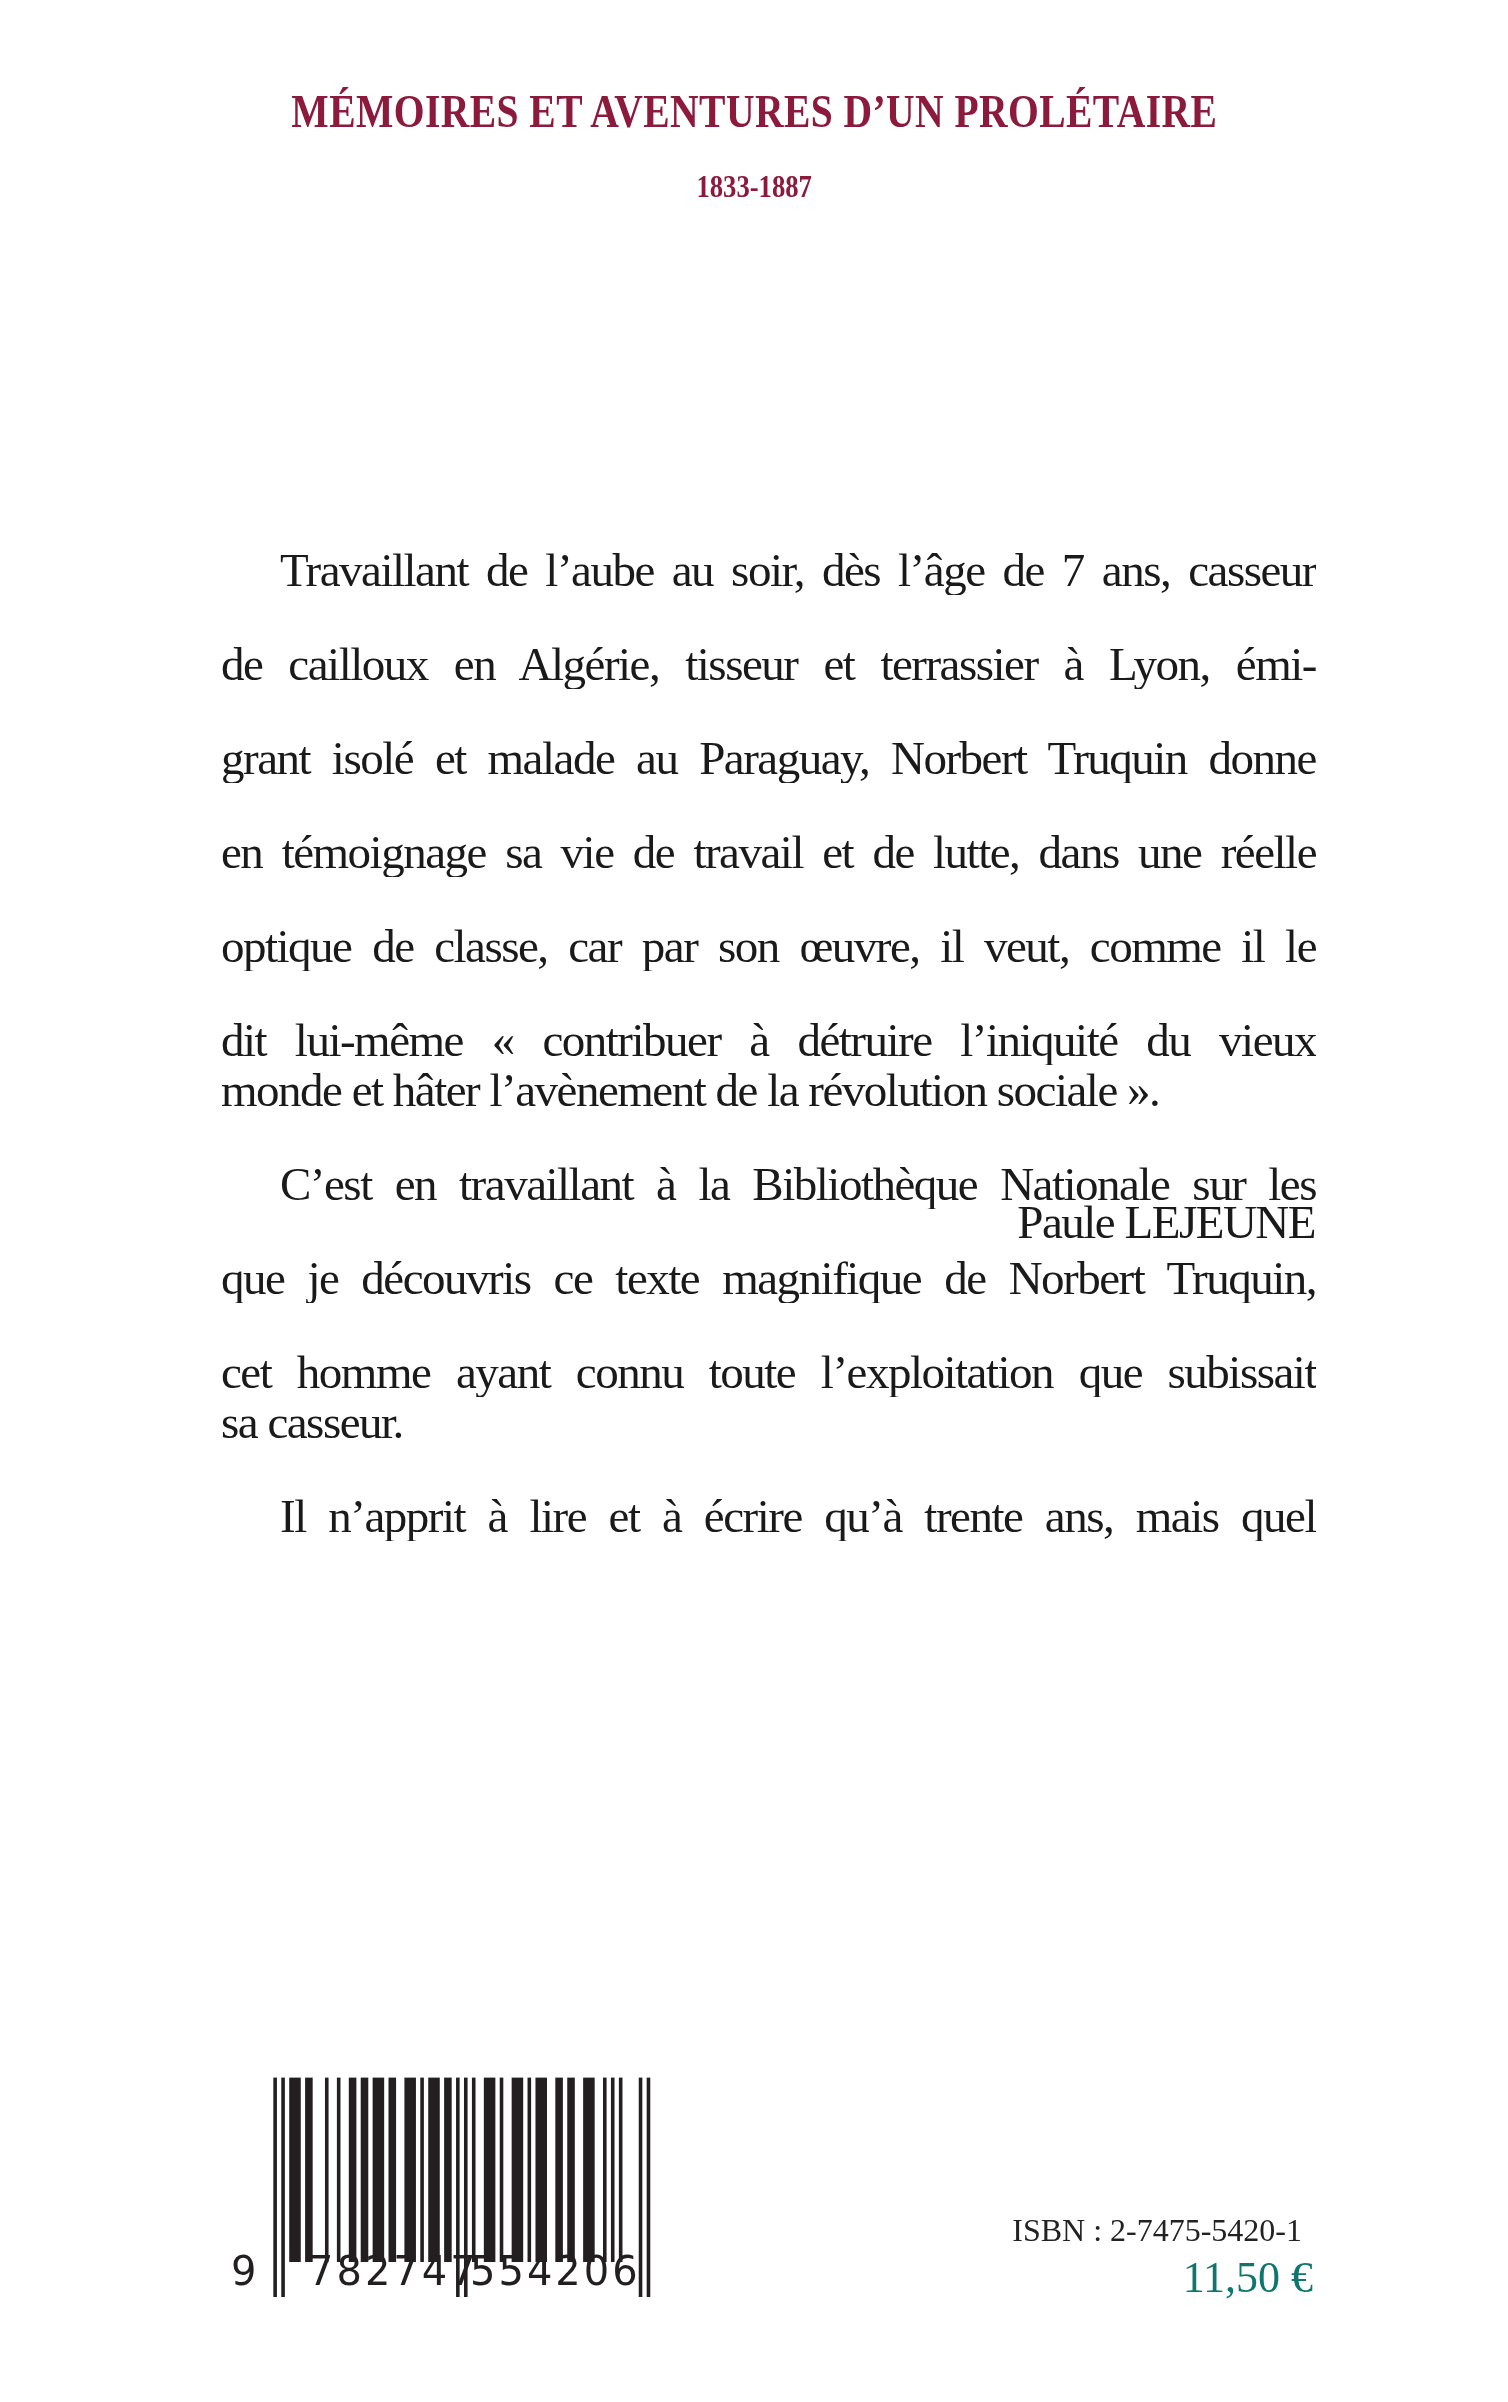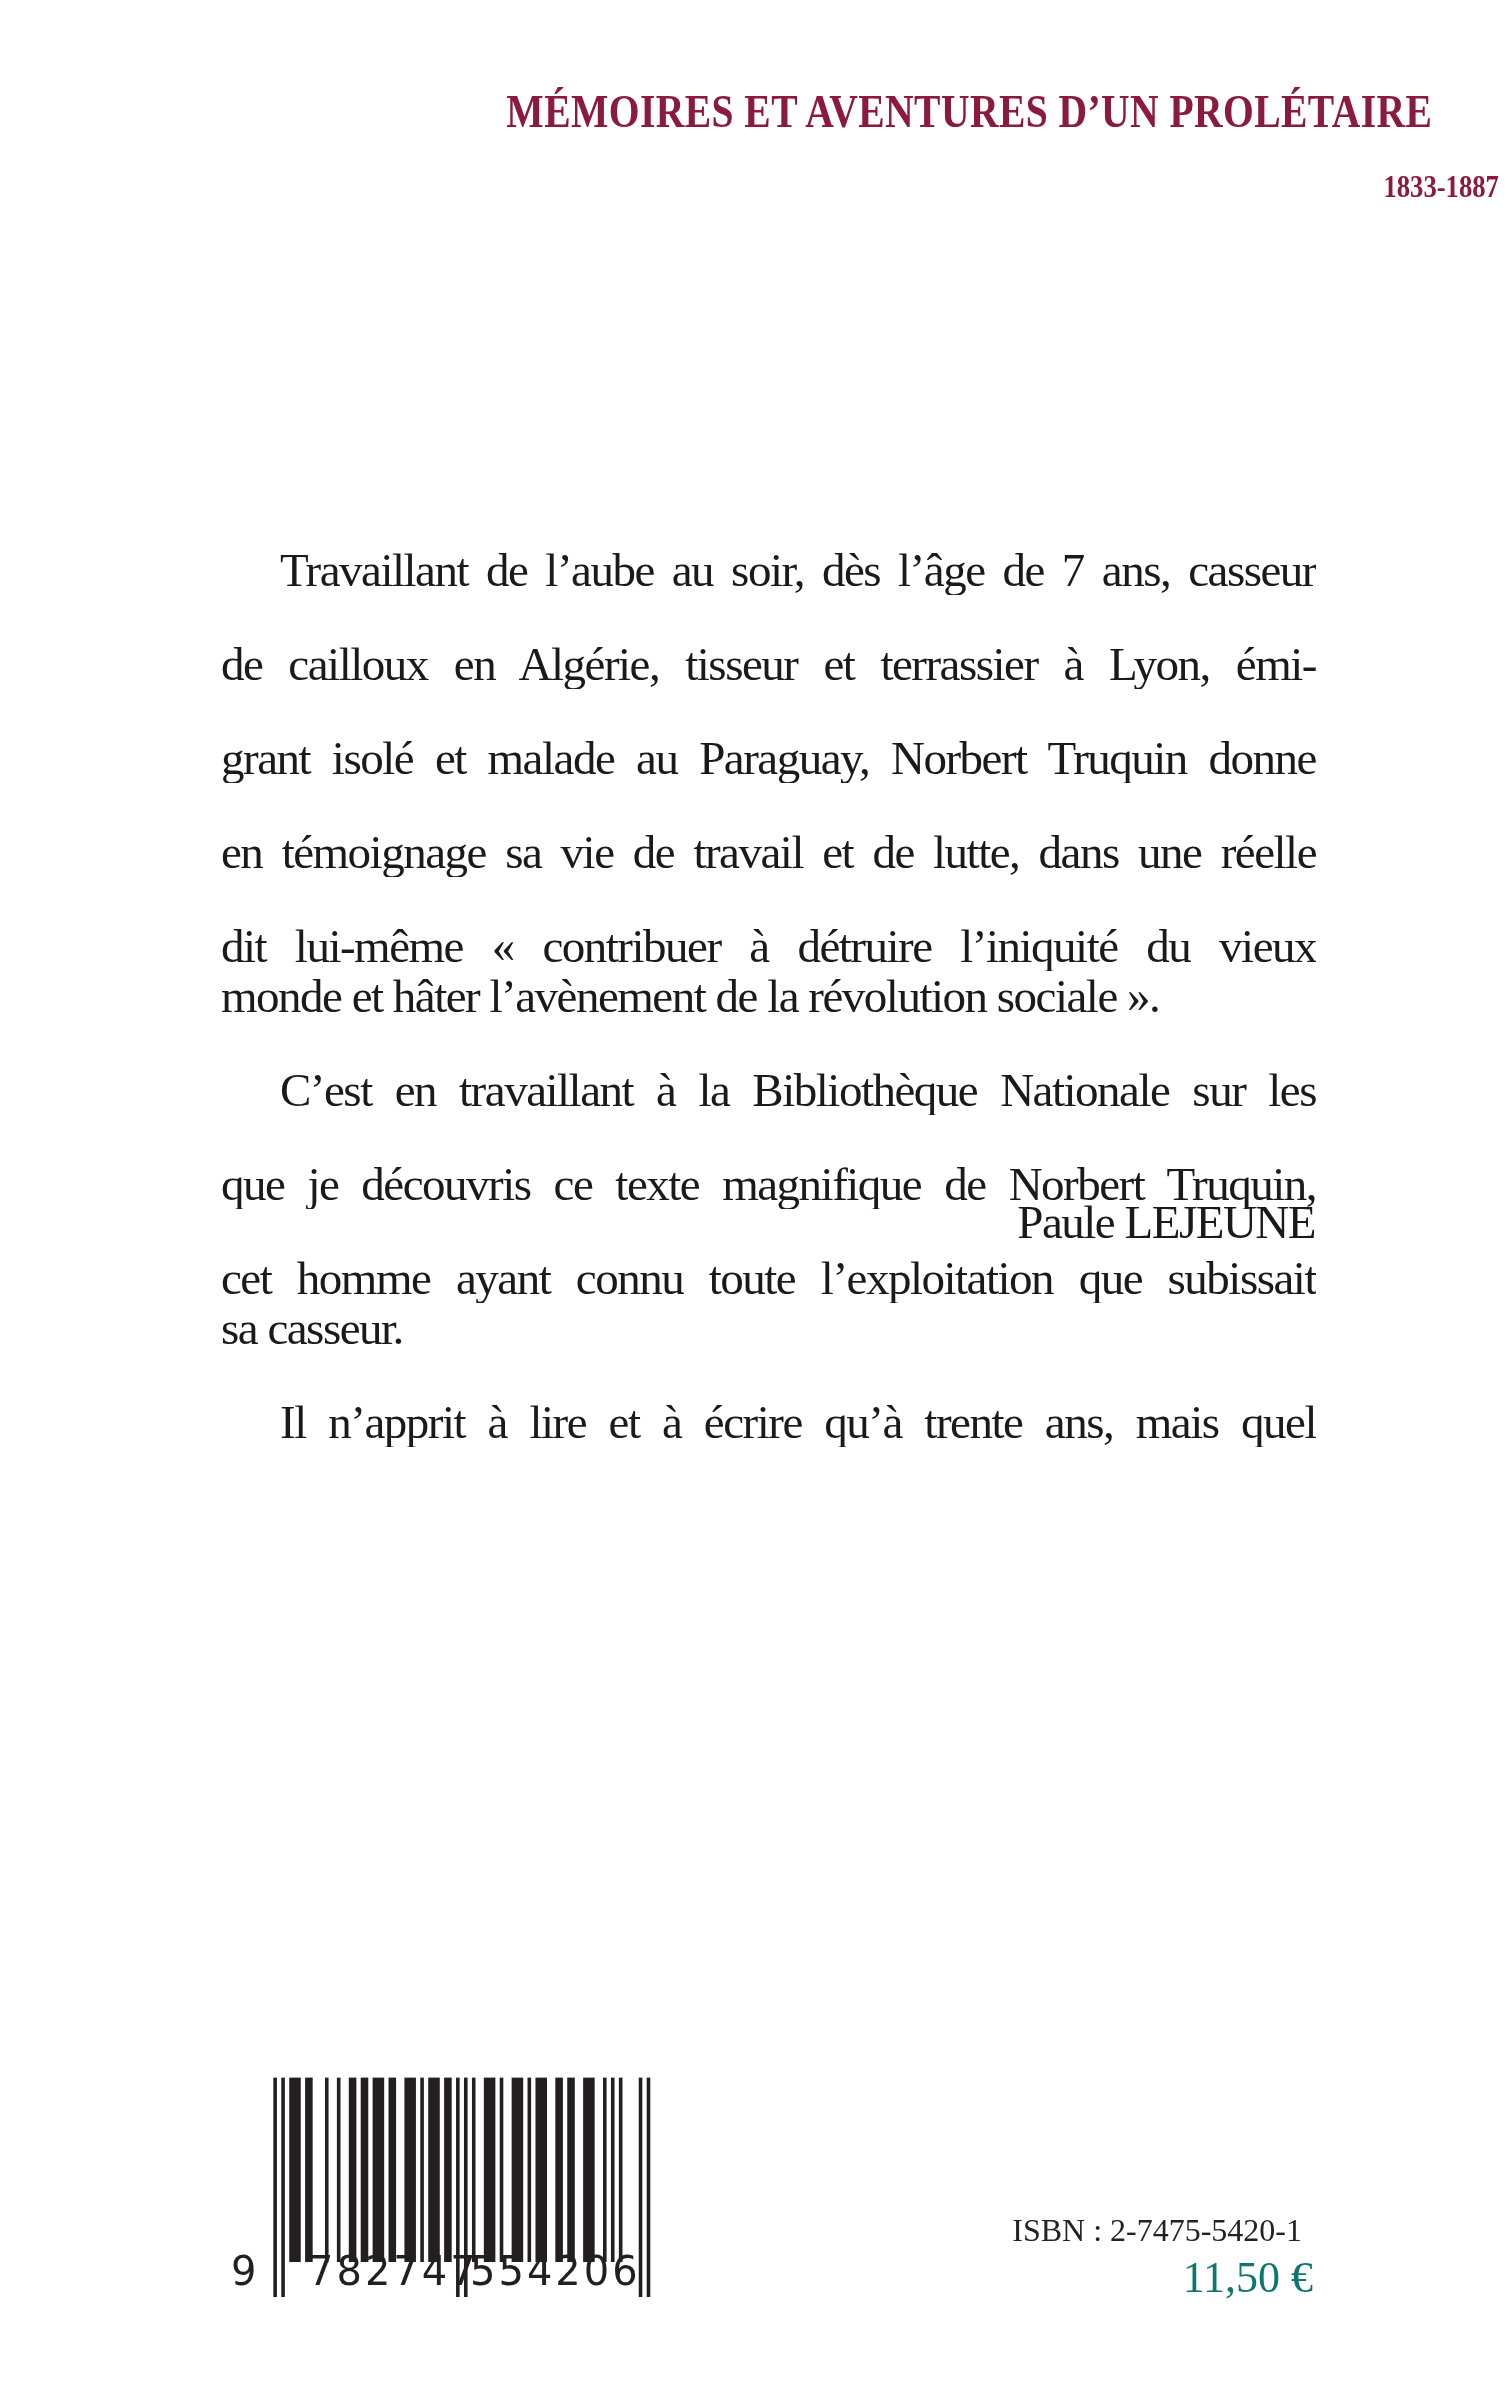--- a/index.html
+++ b/index.html
@@ -12,21 +12,21 @@
     height: 2403px;
     position: relative;
     overflow: hidden;
     font-family: "Liberation Serif", "DejaVu Serif", serif;
     color: #1a1a1a;
   }
   .title {
     position: absolute;
     left: 0;
     width: 1508px;
-    text-align: right;
+    text-align: center;
     color: #8b1a3c;
     font-weight: bold;
     white-space: nowrap;
   }
   .title .inner {
     display: inline-block;
     transform-origin: center bottom;
   }
   #book-title {
     top: 88px;
@@ -142,20 +142,21 @@
     <span class="inner">1833-1887</span>
   </div>
 
   <div class="blurb">
 
     <div>
       <span class="jline indent">Travaillant de l’aube au soir, dès l’âge de 7 ans, casseur</span>
       <span class="jline">de cailloux en Algérie, tisseur et terrassier à Lyon, émi-</span>
       <span class="jline">grant isolé et malade au Paraguay, Norbert Truquin donne</span>
       <span class="jline">en témoignage sa vie de travail et de lutte, dans une réelle</span>
+      <span class="jline">optique de classe, car par son œuvre, il veut, comme il le</span>
       <span class="jline">dit lui-même « contribuer à détruire l’iniquité du vieux</span>
       <span class="rline">monde et hâter l’avènement de la révolution sociale ».</span>
     </div>
 
     <div>
       <span class="jline indent">C’est en travaillant à la Bibliothèque Nationale sur les</span>
       <span class="jline">que je découvris ce texte magnifique de Norbert Truquin,</span>
       <span class="jline">cet homme ayant connu toute l’exploitation que subissait</span>
       <span class="rline">sa casseur.</span>
     </div>

